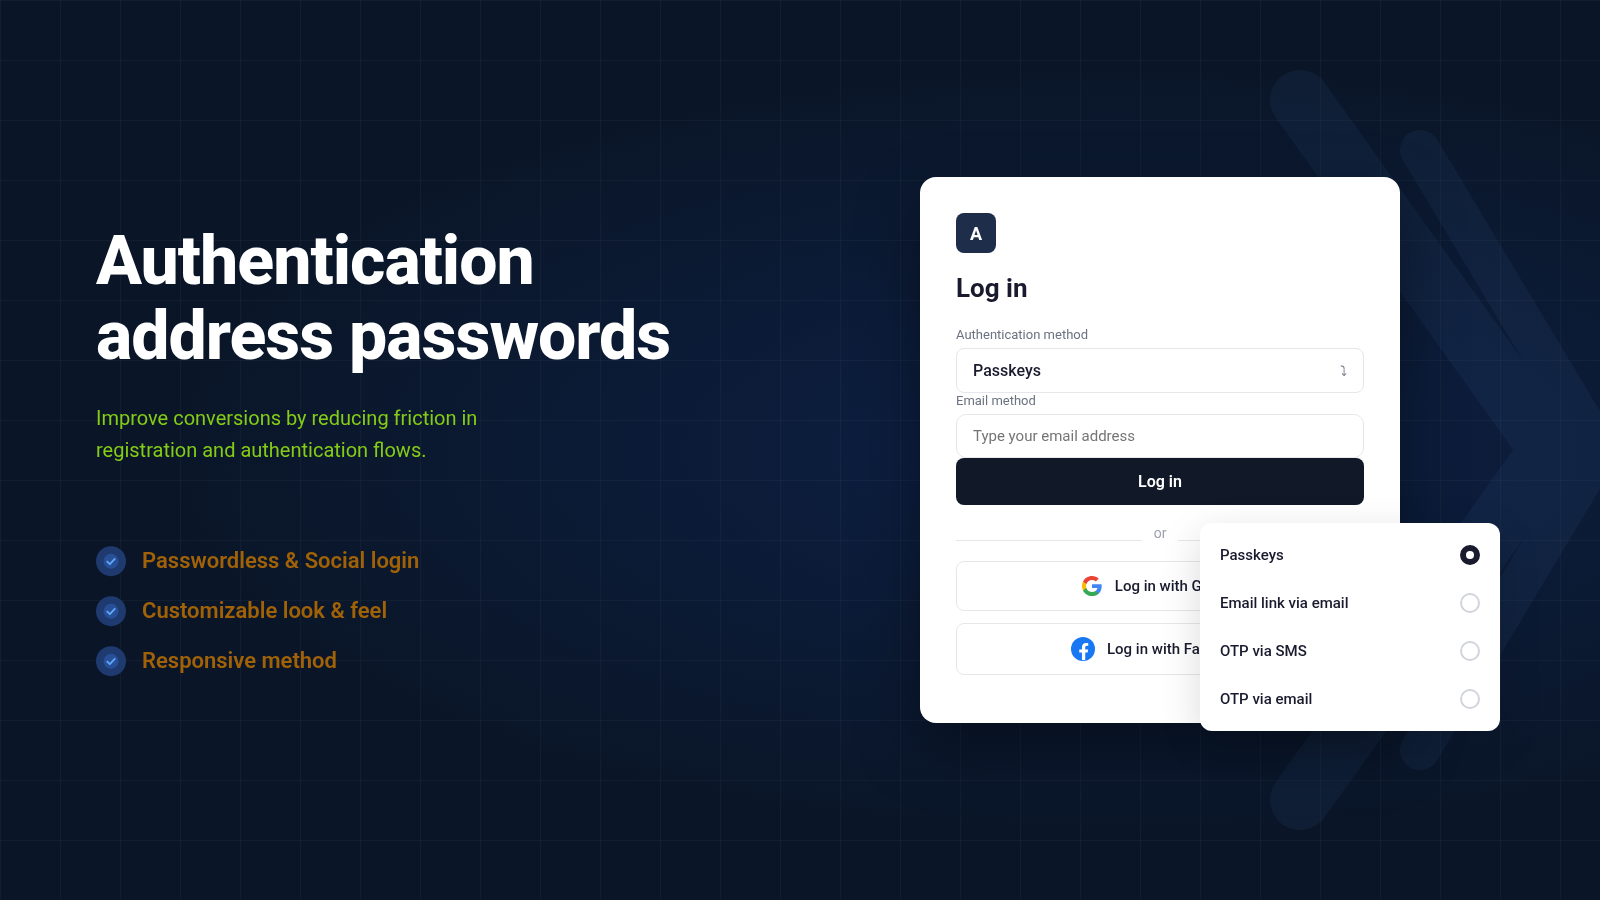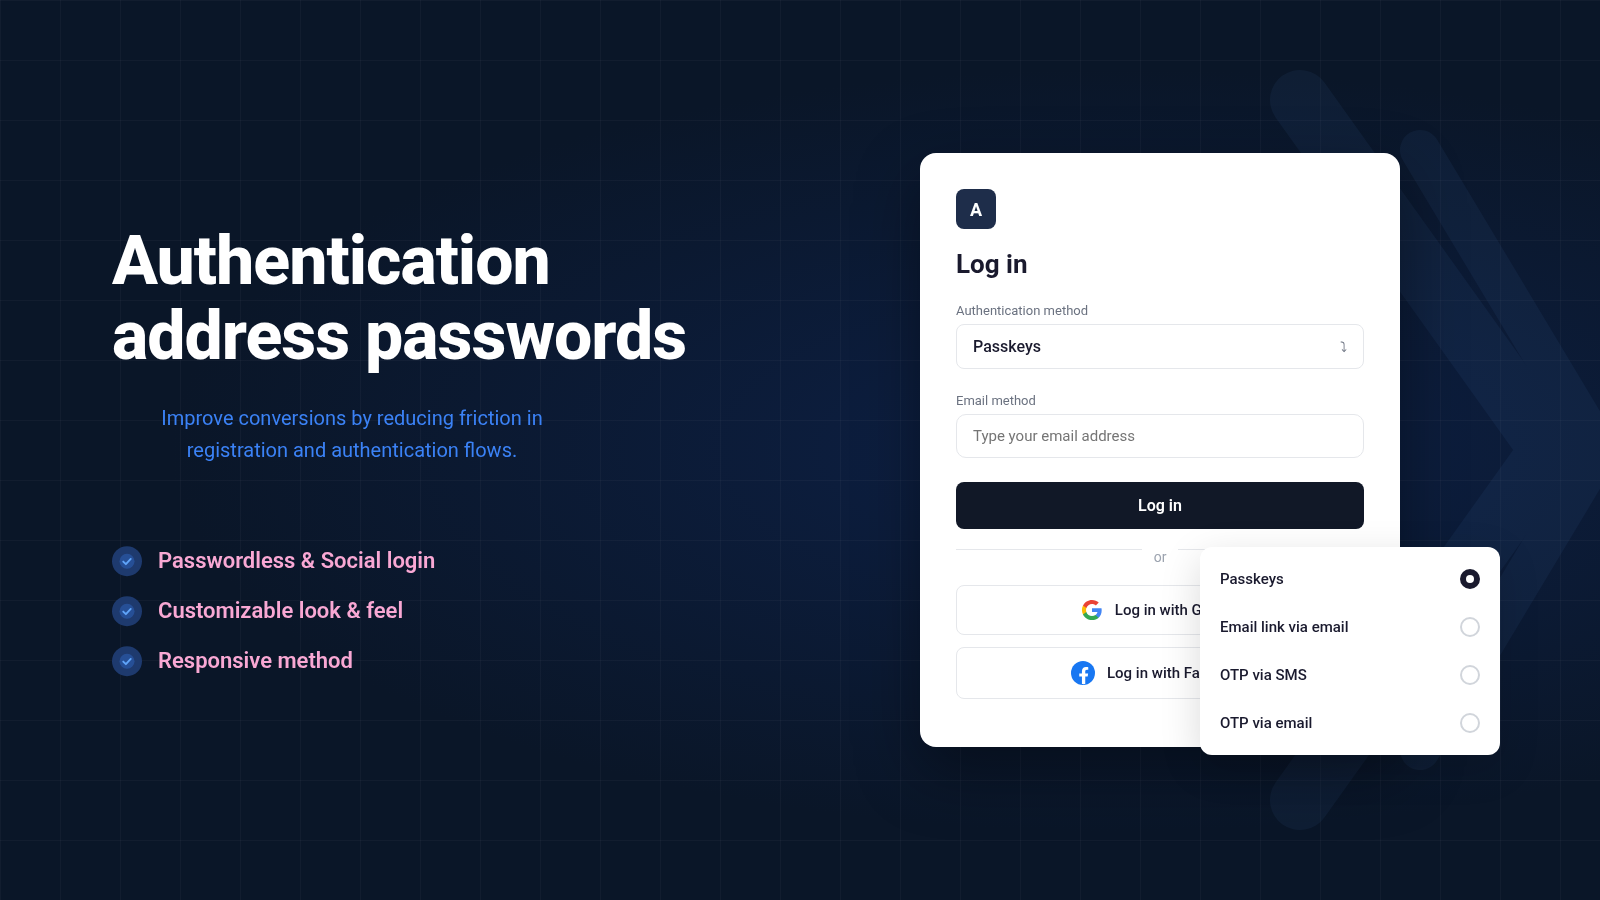--- a/index.html
+++ b/index.html
@@ -27,42 +27,41 @@
       background-image:
         linear-gradient(rgba(255,255,255,0.03) 1px, transparent 1px),
         linear-gradient(90deg, rgba(255,255,255,0.03) 1px, transparent 1px);
       background-size: 60px 60px;
       pointer-events: none;
     }
 
     
     .left-panel {
       position: absolute;
-      left: 112px;
+      left: 96px;
       top: 50%;
       transform: translateY(-50%);
       width: 580px;
     }
 
     .main-heading {
       font-size: 68px;
       font-weight: 800;
       color: #ffffff;
       line-height: 1.1;
       margin-bottom: 28px;
       letter-spacing: -1px;
     }
 
     .sub-heading {
       font-size: 20px;
-      color: #3b82f6;
+      color: #84cc16;
       line-height: 1.6;
       margin-bottom: 80px;
       max-width: 480px;
-      text-align: center;
     }
 
     .feature-list {
       display: flex;
       flex-direction: column;
       gap: 20px;
     }
 
     .feature-item {
       display: flex;
@@ -82,21 +81,21 @@
     }
 
     .feature-check svg {
       width: 18px;
       height: 18px;
     }
 
     .feature-text {
       font-size: 22px;
       font-weight: 600;
-      color: #f9a8d4;
+      color: #a16207;
     }
 
     
     .right-panel {
       position: absolute;
       right: 200px;
       top: 50%;
       transform: translateY(-50%);
       width: 480px;
     }
@@ -127,21 +126,21 @@
     }
 
     .login-title {
       font-size: 26px;
       font-weight: 700;
       color: #1a1a2e;
       margin-bottom: 24px;
     }
 
     .field-group {
-      margin-bottom: 24px;
+      margin-bottom: 0;
       position: relative;
     }
 
     .field-label {
       font-size: 13px;
       color: #6b7280;
       margin-bottom: 6px;
       display: block;
     }
 
@@ -188,21 +187,21 @@
       padding: 14px;
       font-size: 16px;
       font-weight: 600;
       cursor: pointer;
       margin-bottom: 20px;
       font-family: inherit;
     }
 
     .divider-row {
       display: flex;
-      align-items: flex-start;
+      align-items: flex-end;
       gap: 12px;
       margin-bottom: 20px;
     }
 
     .divider-line {
       flex: 1;
       height: 1px;
       background: #e5e7eb;
     }
 

